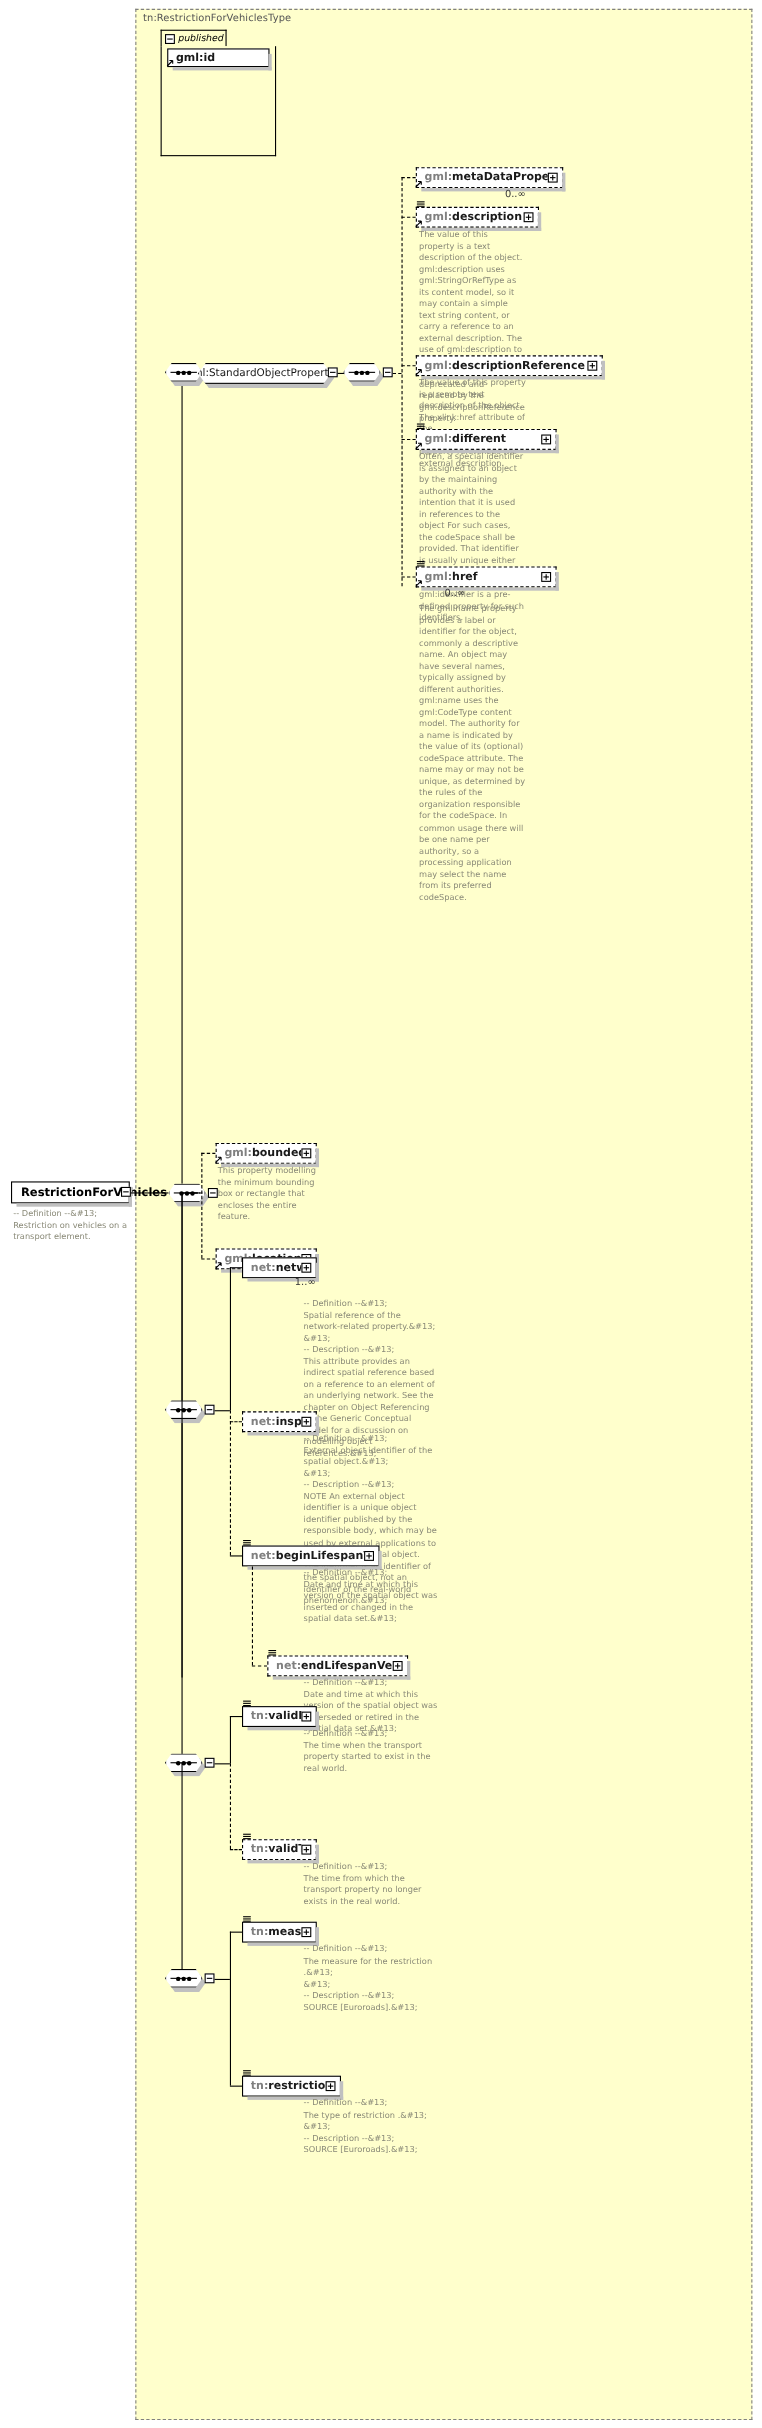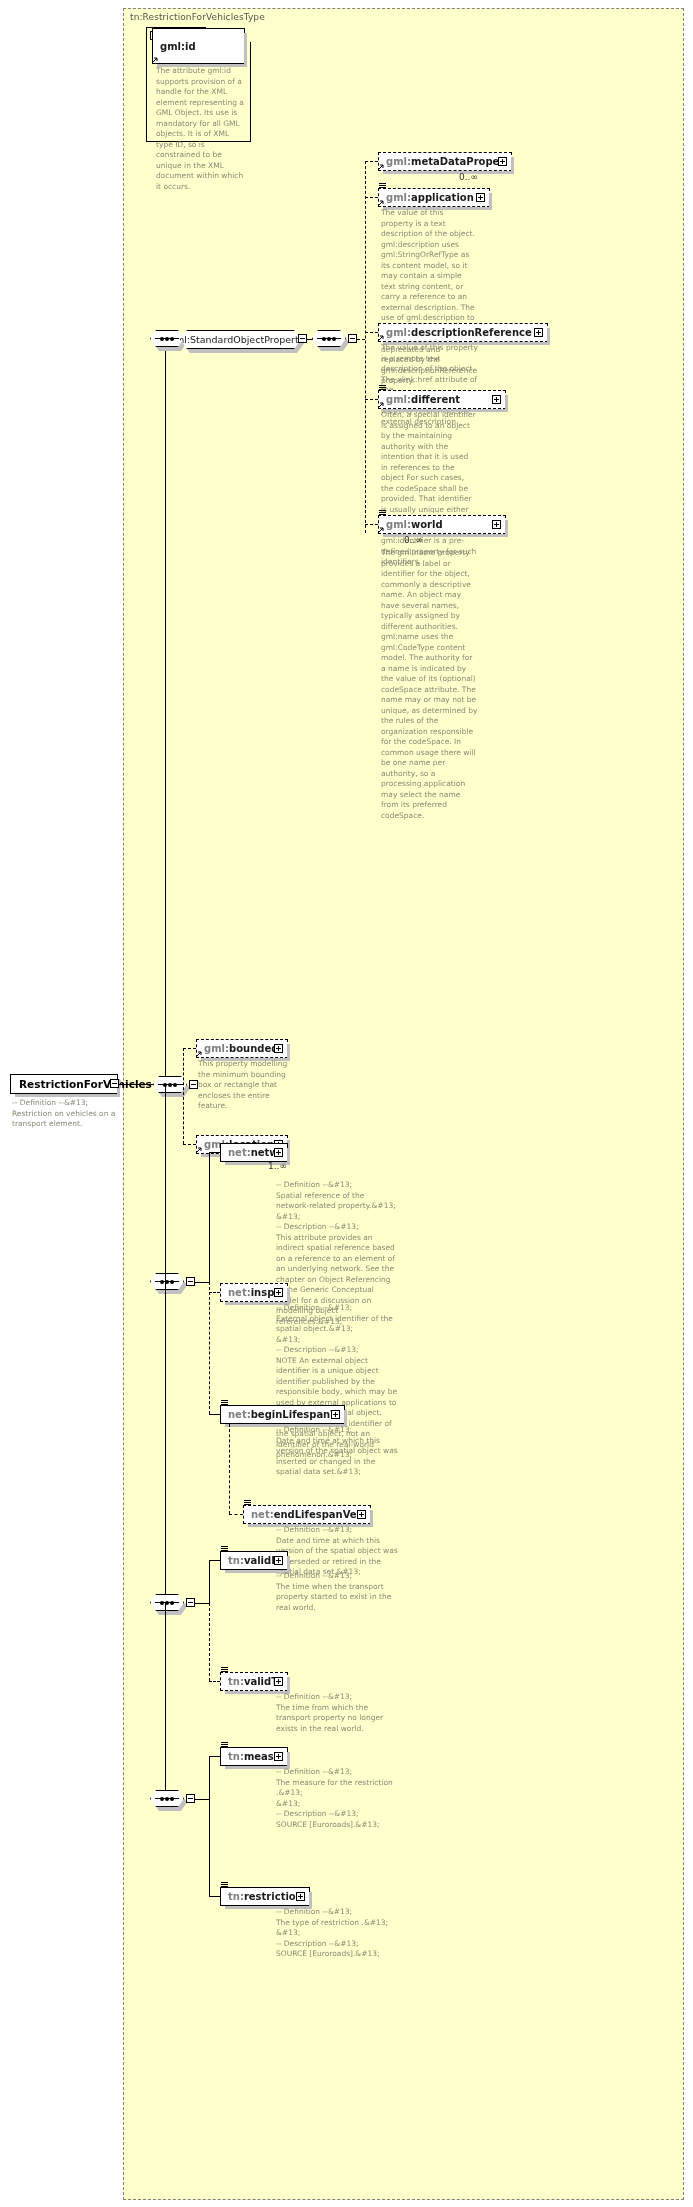--- a/index.html
+++ b/index.html
@@ -245,29 +245,28 @@
 
   <div class="type-box" style="left:123px; top:8px; width:561px; height:2192px;"></div>
   <div class="type-title" style="left:130px; top:12px;">tn:RestrictionForVehiclesType</div>
 
   <div class="attr-tab" style="left:146px; top:27px; width:60px;">
     <span class="tgl"></span>
     <span class="attr-tab-label">published</span>
   </div>
   <div class="attr-body" style="left:146px; top:42px; width:105px; height:100px;"></div>
 
-  <div class="node solid" style="left:152px; top:28px; width:93px; height:36px;">
+  <div class="node solid" style="left:152px; top:44px; width:93px; height:17px;">
     <span class="label">gml:id</span>
     <svg class="refarrow" viewBox="0 0 8 8">
       <path d="M1,7 L6,2 M6,2 L3,2 M6,2 L6,5" stroke="#000" stroke-width="1" fill="none"></path>
     </svg>
     <span class="shadow-h"></span>
       <span class="shadow-v"></span>
   </div>
-  <div class="anno" style="left:156px; top:66px; width:92px;">The attribute gml:id supports provision of a handle for the XML element representing a GML Object. Its use is mandatory for all GML objects. It is of XML type ID, so is constrained to be unique in the XML document within which it occurs.</div>
 
   <div class="root-node" style="left:10px; top:1074px; width:108px;">
     <span class="label" style="flex:1 1 auto;">RestrictionForVehicles</span>
     <span class="shadow-h" style="position:absolute;left:4px;right:-3px;bottom:-4px;height:3px;background:#c0c0c0;"></span>
     <span class="shadow-v" style="position:absolute;right:-3px;top:4px;bottom:-4px;width:3px;background:#c0c0c0;"></span>
   </div>
   <span class="line-tgl" style="left:110px; top:1079px;"></span>
   <div class="anno" style="left:12px; top:1098px; width:120px;">-- Definition --&amp;#13;
 Restriction on vehicles on a transport element.</div>
 
@@ -339,21 +338,21 @@
   </div>
   <div class="card" style="left:459px; top:172px;">0..∞</div>
 
   <div class="dln h" style="left:365px; top:197px; width:13px;"></div>
   <div class="node dashed" style="left:378px; top:188px; width:112px;">
     <span class="stackicon">
         <i></i>
         <i></i>
         <i></i>
       </span>
-    <span class="label"><span class="ns">gml:</span><span>application</span></span>
+    <span class="label"><span class="ns">gml:</span><span>description</span></span>
     <span class="tgl plus"></span>
     <svg class="refarrow" viewBox="0 0 8 8">
       <path d="M1,7 L6,2 M6,2 L3,2 M6,2 L6,5" stroke="#000" stroke-width="1" fill="none"></path>
     </svg>
     <span class="shadow-h"></span>
       <span class="shadow-v"></span>
   </div>
   <div class="anno" style="left:381px; top:208px; width:94px;">The value of this property is a text description of the object. gml:description uses gml:StringOrRefType as its content model, so it may contain a simple text string content, or carry a reference to an external description. The use of gml:description to reference an external description has been deprecated and replaced by the gml:descriptionReference property.</div>
 
   <div class="dln h" style="left:365px; top:332px; width:13px;"></div>
@@ -385,21 +384,21 @@
   </div>
   <div class="anno" style="left:381px; top:410px; width:96px;">Often, a special identifier is assigned to an object by the maintaining authority with the intention that it is used in references to the object For such cases, the codeSpace shall be provided. That identifier is usually unique either globally or within an application domain. gml:identifier is a pre-defined property for such identifiers.</div>
 
   <div class="dln h" style="left:365px; top:524px; width:13px;"></div>
   <div class="node dashed" style="left:378px; top:515px; width:128px;">
     <span class="stackicon">
         <i></i>
         <i></i>
         <i></i>
       </span>
-    <span class="label"><span class="ns">gml:</span><span>world</span></span>
+    <span class="label"><span class="ns">gml:</span><span>href</span></span>
     <span class="tgl plus"></span>
     <svg class="refarrow" viewBox="0 0 8 8">
       <path d="M1,7 L6,2 M6,2 L3,2 M6,2 L6,5" stroke="#000" stroke-width="1" fill="none"></path>
     </svg>
     <span class="shadow-h"></span>
       <span class="shadow-v"></span>
   </div>
   <div class="card" style="left:404px; top:535px;">0..∞</div>
   <div class="anno" style="left:381px; top:548px; width:97px;">The gml:name property provides a label or identifier for the object, commonly a descriptive name. An object may have several names, typically assigned by different authorities. gml:name uses the gml:CodeType content model.  The authority for a name is indicated by the value of its (optional) codeSpace attribute.  The name may or may not be unique, as determined by the rules of the organization responsible for the codeSpace.  In common usage there will be one name per authority, so a processing application may select the name from its preferred codeSpace.</div>
 

